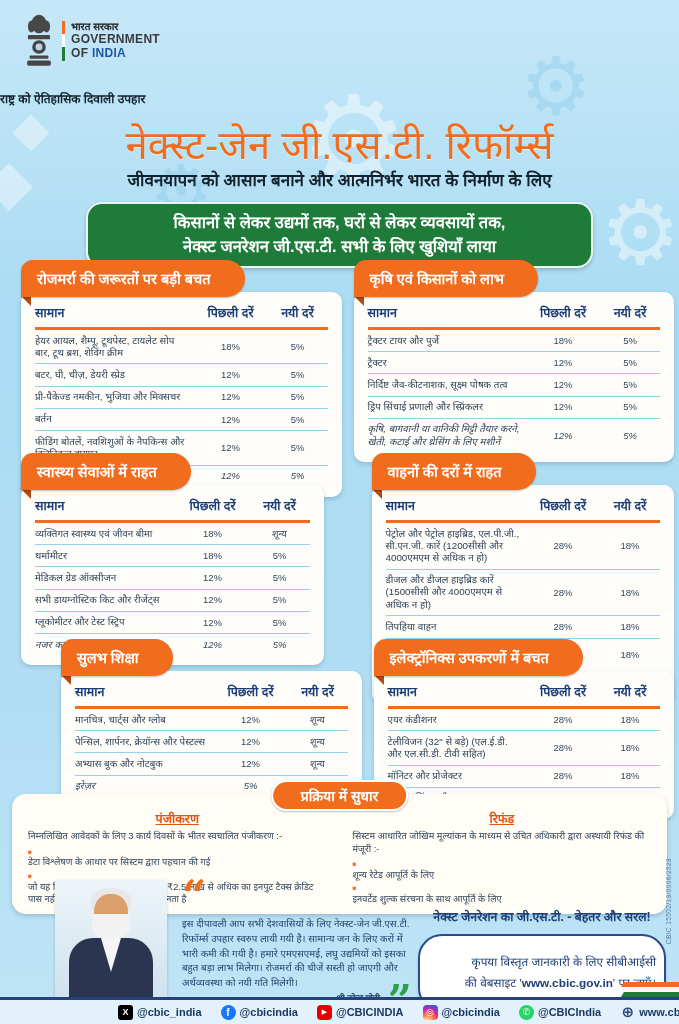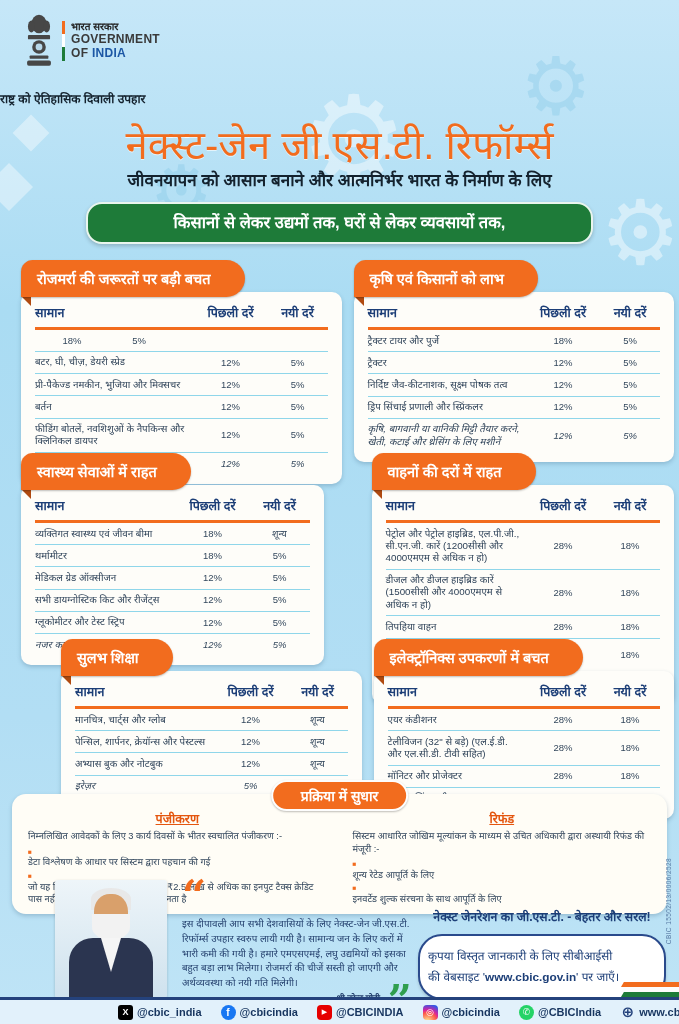--- a/index.html
+++ b/index.html
@@ -60,21 +60,21 @@
   .pm-shirt{ position:absolute; left:46px; top:58px; width:20px; height:34px; background:#f5f5f5; clip-path:polygon(0 0,100% 0,50% 100%); }
 
   .quote{ position:absolute; left:182px; top:884px; width:228px; }
   .open-quote{ font-family:"DejaVu Serif",serif; color:#f26c1e; font-size:42px; font-weight:bold; line-height:0.6; display:block; margin-bottom:8px; }
   .quote-text{ font-size:9.8px; color:#24406e; line-height:1.5; }
   .quote-sig{ margin-top:2px; text-align:right; font-size:8.8px; font-weight:bold; color:#24406e; line-height:1.3; padding-right:30px; }
   .close-quote{ position:absolute; right:-2px; bottom:2px; font-family:"DejaVu Serif",serif; color:#2f9e4e; font-size:42px; font-weight:bold; line-height:0.6; }
 
   .cta{ position:absolute; left:418px; top:908px; width:248px; }
   .cta-headline{ color:#1c3e77; font-weight:bold; font-size:12.3px; text-align:center; }
-  .cta-box{ margin-top:9px; background:#fff; border:2px solid #2a4a8c; border-radius:24px; padding:10px 8px; font-size:11.8px; color:#1c3e77; text-align:left; line-height:1.8; box-shadow:0 2px 3px rgba(0,0,0,0.15); }
+  .cta-box{ margin-top:9px; background:#fff; border:2px solid #2a4a8c; border-radius:24px; padding:16px 8px; font-size:11.8px; color:#1c3e77; text-align:right; line-height:1.8; box-shadow:0 2px 3px rgba(0,0,0,0.15); }
   .cta-url{ font-weight:bold; }
 
   .side-code{ position:absolute; right:7px; top:858px; writing-mode:vertical-rl; transform:rotate(180deg); font-size:6.5px; color:#5a7ca6; letter-spacing:0.4px; }
 
   .flag-corner{ position:absolute; right:0; bottom:27px; width:58px; height:15px; }
   .flag-corner div{ height:5px; transform:skewX(-30deg); transform-origin:bottom; }
   .fc-o{ background:#f26c1e; } .fc-w{ background:#fdfdfd; } .fc-g{ background:#1e7b39; }
 
   .footer{ position:absolute; left:0; bottom:0; width:679px; height:27px; background:#e2f1fb; border-top:3px solid #24427c; display:flex; align-items:center; gap:19px; padding-left:118px; }
   .social-item{ display:flex; align-items:center; gap:4px; cursor:pointer; }
@@ -127,35 +127,37 @@
       <div class="logo-en"><span>OF </span><span class="logo-india">INDIA</span></div>
     </div>
   </div>
 
   <div class="kicker">राष्ट्र को ऐतिहासिक दिवाली उपहार</div>
   <div class="title">नेक्स्ट-जेन जी.एस.टी. रिफॉर्म्स</div>
   <div class="subtitle">जीवनयापन को आसान बनाने और आत्मनिर्भर भारत के निर्माण के लिए</div>
 
   <div class="banner">
     <div>किसानों से लेकर उद्यमों तक, घरों से लेकर व्यवसायों तक,</div>
+    <div>नेक्स्ट जनरेशन जी.एस.टी. सभी के लिए खुशियाँ लाया</div>
   </div>
 
   <div class="card-row row1">
     <div class="card r1">
       <div class="tab">रोजमर्रा की जरूरतों पर बड़ी बचत</div>
       <div class="fold"></div>
       <div class="panel">
         <div class="thead">
           <div class="col-item">सामान</div>
           <div class="col-old">पिछली दरें</div>
           <div class="col-new">नयी दरें</div>
         </div>
         <div>
 
             <div class="trow">
+              <div class="col-item">हेयर आयल, शैम्पू, टूथपेस्ट, टायलेट सोप बार, टूथ ब्रश, शेविंग क्रीम</div>
               <div class="col-old">18%</div>
               <div class="col-new">5%</div>
             </div>
 
             <div class="trow">
               <div class="col-item">बटर, घी, चीज़, डेयरी स्प्रेड</div>
               <div class="col-old">12%</div>
               <div class="col-new">5%</div>
             </div>
 

